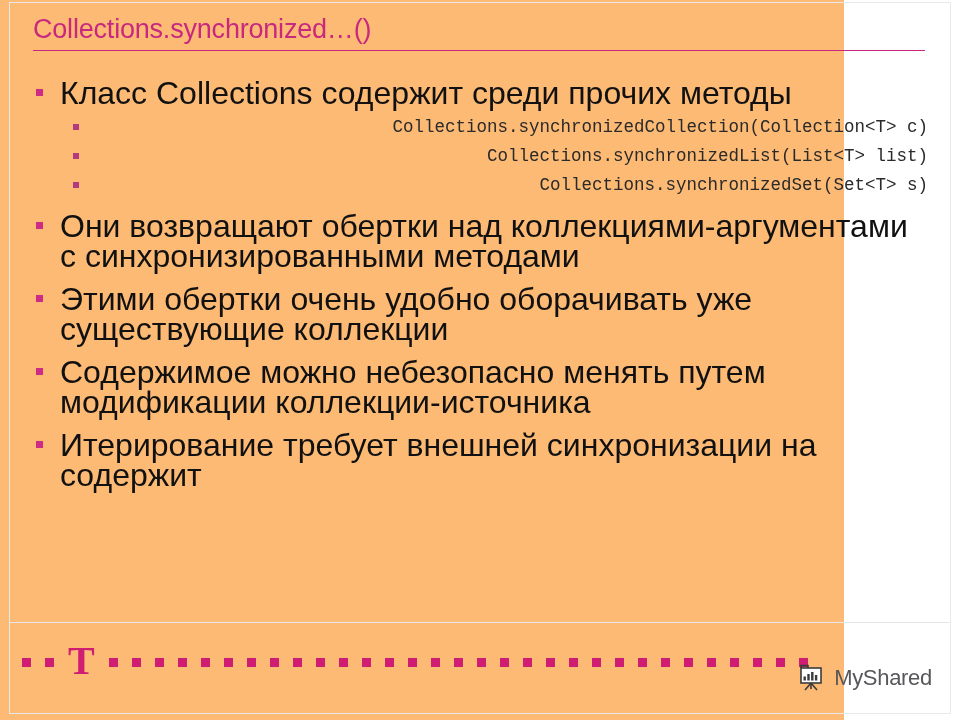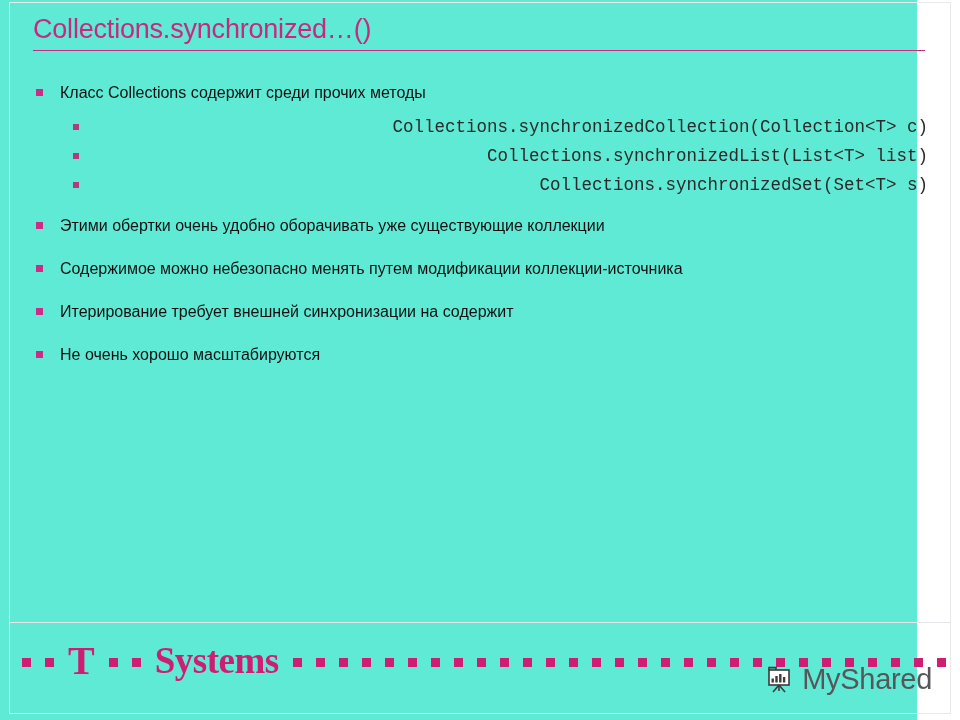--- a/index.html
+++ b/index.html
@@ -9,23 +9,23 @@
   }
   body {
     width: 960px;
     height: 720px;
     font-family: "Liberation Sans", sans-serif;
     overflow: hidden;
   }
 
   .slide {
     position: relative;
-    width: 917px;
+    width: 844px;
     height: 720px;
-    background: #5eead4;
+    background: #fdba74;
     box-sizing: border-box;
   }
 
   
   .slide-frame {
     position: absolute;
     left: 9px;
     top: 2px;
     width: 942px;
     height: 712px;
@@ -80,21 +80,21 @@
   .bullet1 {
     position: absolute;
     left: 3px;
     top: 11px;
     width: 7px;
     height: 7px;
     background: #cf2b86;
   }
   .item-text {
     font-family: "Liberation Sans", sans-serif;
-    font-size: 16px;
+    font-size: 32px;
     line-height: 30px;
     color: #111111;
   }
 
   
   ul.lvl2 {
     list-style: none;
     margin: 6px 0 8px 0;
     padding: 0 0 0 11px;
   }
@@ -181,21 +181,21 @@
   .watermark {
     position: absolute;
     right: 18px;
     top: 40px;
     display: flex;
     align-items: center;
     gap: 7px;
   }
   .watermark-label {
     font-family: "Liberation Sans", sans-serif;
-    font-size: 29px;
+    font-size: 22px;
     color: #57575b;
     letter-spacing: -0.3px;
   }
   .wm-icon {
     display: block;
   }
 </style>
 </head>
 <body>
 
@@ -223,55 +223,54 @@
             <span class="bullet2"></span>
             <div class="code-text">Collections.synchronizedList(List&lt;T&gt; list)</div>
           </li>
           <li class="code-item">
             <span class="bullet2"></span>
             <div class="code-text">Collections.synchronizedSet(Set&lt;T&gt; s)</div>
           </li>
         </ul>
       </li>
 
+      <li class="item">
+        <span class="bullet1"></span>
+        <div class="item-text">Они возвращают обертки над коллекциями-аргументами с синхронизированными методами</div>
+      </li>
 
       <li class="item">
         <span class="bullet1"></span>
         <div class="item-text">Этими обертки очень удобно оборачивать уже существующие коллекции</div>
       </li>
 
       <li class="item">
         <span class="bullet1"></span>
         <div class="item-text">Содержимое можно небезопасно менять путем модификации коллекции-источника</div>
       </li>
 
       <li class="item">
         <span class="bullet1"></span>
         <div class="item-text">Итерирование требует внешней синхронизации на содержит</div>
       </li>
 
-      <li class="item">
-        <span class="bullet1"></span>
-        <div class="item-text">Не очень хорошо масштабируются</div>
-      </li>
 
     </ul>
   </div>
 
   <div class="footer-divider"></div>
 
   <div class="footer">
 
     <div class="logo-row">
       <span class="dot"></span>
       <span class="dot"></span>
       <span class="logo-t">T</span>
       <span class="dot"></span>
       <span class="dot"></span>
-      <span class="logo-word">Systems</span>
       <span class="dot"></span>
       <span class="dot"></span>
       <span class="dot"></span>
       <span class="dot"></span>
       <span class="dot"></span>
       <span class="dot"></span>
       <span class="dot"></span>
       <span class="dot"></span>
       <span class="dot"></span>
       <span class="dot"></span>

